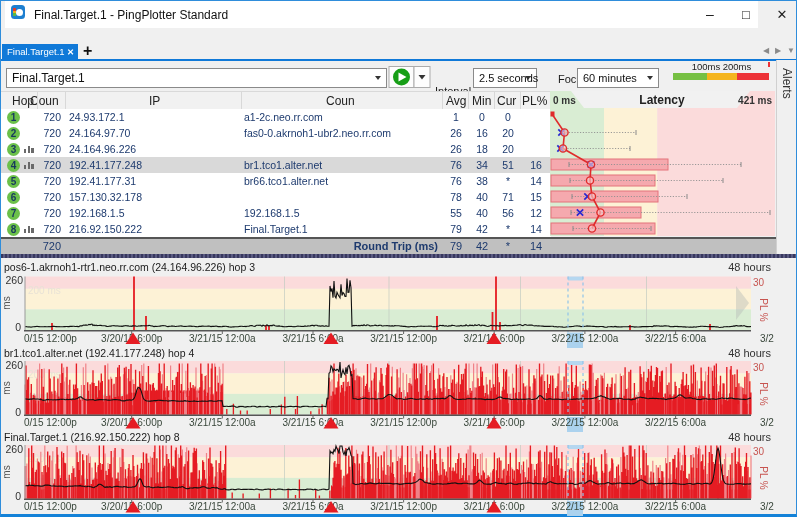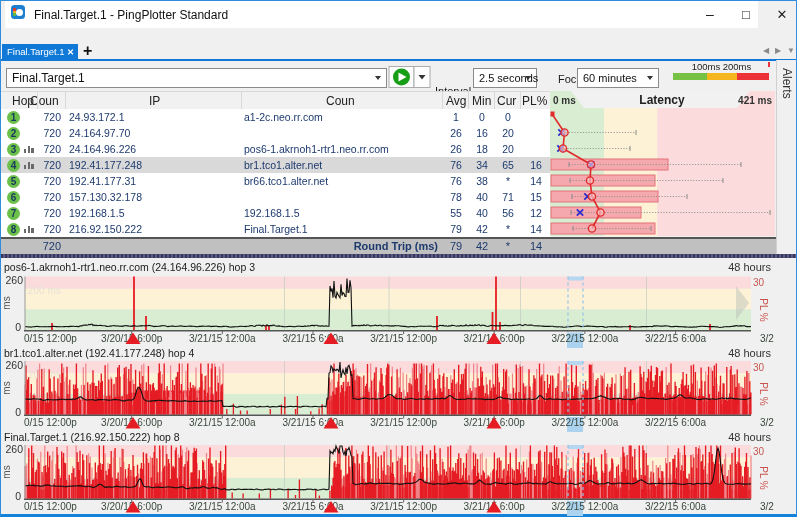--- a/index.html
+++ b/index.html
@@ -104,53 +104,53 @@
         <span class="nm">a1-2c.neo.rr.com</span>
         <span class="v v1">1</span>
         <span class="v v2">0</span>
         <span class="v v3">0</span>
         <span class="v v4"></span>
       </div>
       <div class="grow">
         <span class="hopc">2</span>
         <span class="cnt">720</span>
         <span class="ip">24.164.97.70</span>
+        <span class="nm">fas0-0.akrnoh1-ubr2.neo.rr.com</span>
         <span class="v v1">26</span>
         <span class="v v2">16</span>
         <span class="v v3">20</span>
         <span class="v v4"></span>
       </div>
       <div class="grow">
         <span class="hopc">3</span>
         <span class="bars">
           <i style="height:4px"></i>
           <i style="height:7px"></i>
           <i style="height:5px"></i>
         </span>
         <span class="cnt">720</span>
         <span class="ip">24.164.96.226</span>
-        <span class="nm">pos6-1.akrnoh1-rtr1.neo.rr.com</span>
         <span class="v v1">26</span>
         <span class="v v2">18</span>
         <span class="v v3">20</span>
         <span class="v v4"></span>
       </div>
       <div class="grow" style="background:#d9d9d9">
         <span class="hopc">4</span>
         <span class="bars">
           <i style="height:4px"></i>
           <i style="height:7px"></i>
           <i style="height:5px"></i>
         </span>
         <span class="cnt">720</span>
         <span class="ip">192.41.177.248</span>
         <span class="nm">br1.tco1.alter.net</span>
         <span class="v v1">76</span>
         <span class="v v2">34</span>
-        <span class="v v3">65</span>
+        <span class="v v3">51</span>
         <span class="v v4">16</span>
       </div>
       <div class="grow">
         <span class="hopc">5</span>
         <span class="cnt">720</span>
         <span class="ip">192.41.177.31</span>
         <span class="nm">br66.tco1.alter.net</span>
         <span class="v v1">76</span>
         <span class="v v2">38</span>
         <span class="v v3">*</span>

